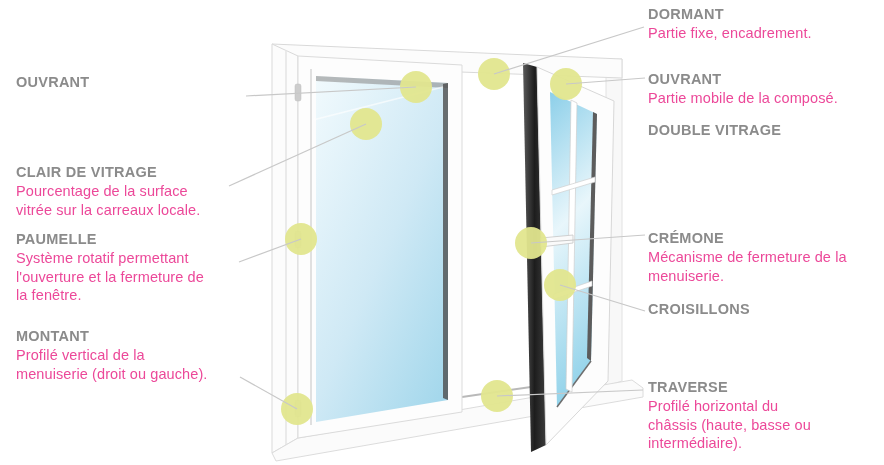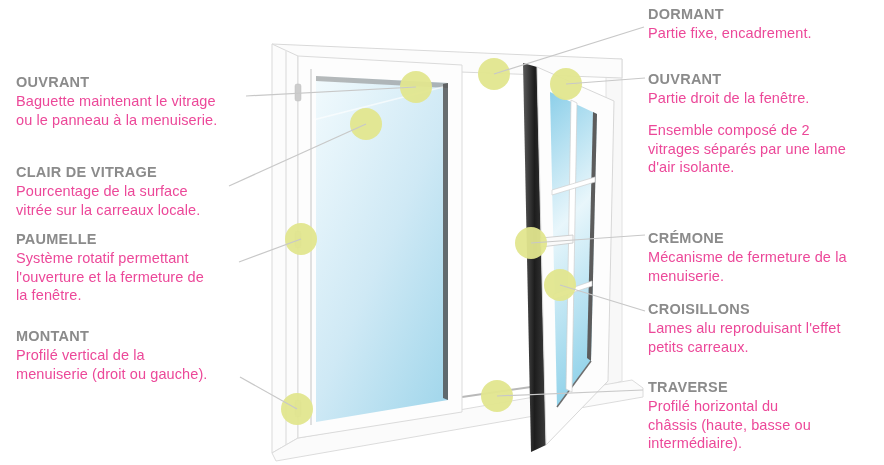--- a/index.html
+++ b/index.html
@@ -97,22 +97,20 @@
       <line x1="644" y1="27" x2="494" y2="74" stroke="#c8c8c8"></line>
       <line x1="645" y1="78" x2="566" y2="84" stroke="#c8c8c8"></line>
       <line x1="645" y1="235" x2="531" y2="243" stroke="#c8c8c8"></line>
       <line x1="645" y1="311" x2="560" y2="285" stroke="#c8c8c8"></line>
       <line x1="643" y1="390" x2="497" y2="396" stroke="#c8c8c8"></line>
     </g>
   </svg>
 
   <div class="label left" style="top:73px">
     <div class="term">OUVRANT</div>
-    <div class="desc">Baguette maintenant le vitrage
-ou le panneau à la menuiserie.</div>
   </div>
   <div class="label left" style="top:163px">
     <div class="term">CLAIR DE VITRAGE</div>
     <div class="desc">Pourcentage de la surface
 vitrée sur la carreaux locale.</div>
   </div>
   <div class="label left" style="top:230px">
     <div class="term">PAUMELLE</div>
     <div class="desc">Système rotatif permettant
 l'ouverture et la fermeture de
@@ -123,36 +121,32 @@
     <div class="desc">Profilé vertical de la
 menuiserie (droit ou gauche).</div>
   </div>
 
   <div class="label right" style="top:5px">
     <div class="term">DORMANT</div>
     <div class="desc">Partie fixe, encadrement.</div>
   </div>
   <div class="label right" style="top:70px">
     <div class="term">OUVRANT</div>
-    <div class="desc">Partie droit de la fenêtre.</div>
+    <div class="desc">Partie mobile de la composé.</div>
   </div>
   <div class="label right" style="top:121px">
-    <div class="desc">Ensemble composé de 2
-vitrages séparés par une lame
-d'air isolante.</div>
+    <div class="term">DOUBLE VITRAGE</div>
   </div>
   <div class="label right" style="top:229px">
     <div class="term">CRÉMONE</div>
     <div class="desc">Mécanisme de fermeture de la
 menuiserie.</div>
   </div>
   <div class="label right" style="top:300px">
     <div class="term">CROISILLONS</div>
-    <div class="desc">Lames alu reproduisant l'effet
-petits carreaux.</div>
   </div>
   <div class="label right" style="top:378px">
     <div class="term">TRAVERSE</div>
     <div class="desc">Profilé horizontal du
 châssis (haute, basse ou
 intermédiaire).</div>
   </div>
 
 </div>
 

